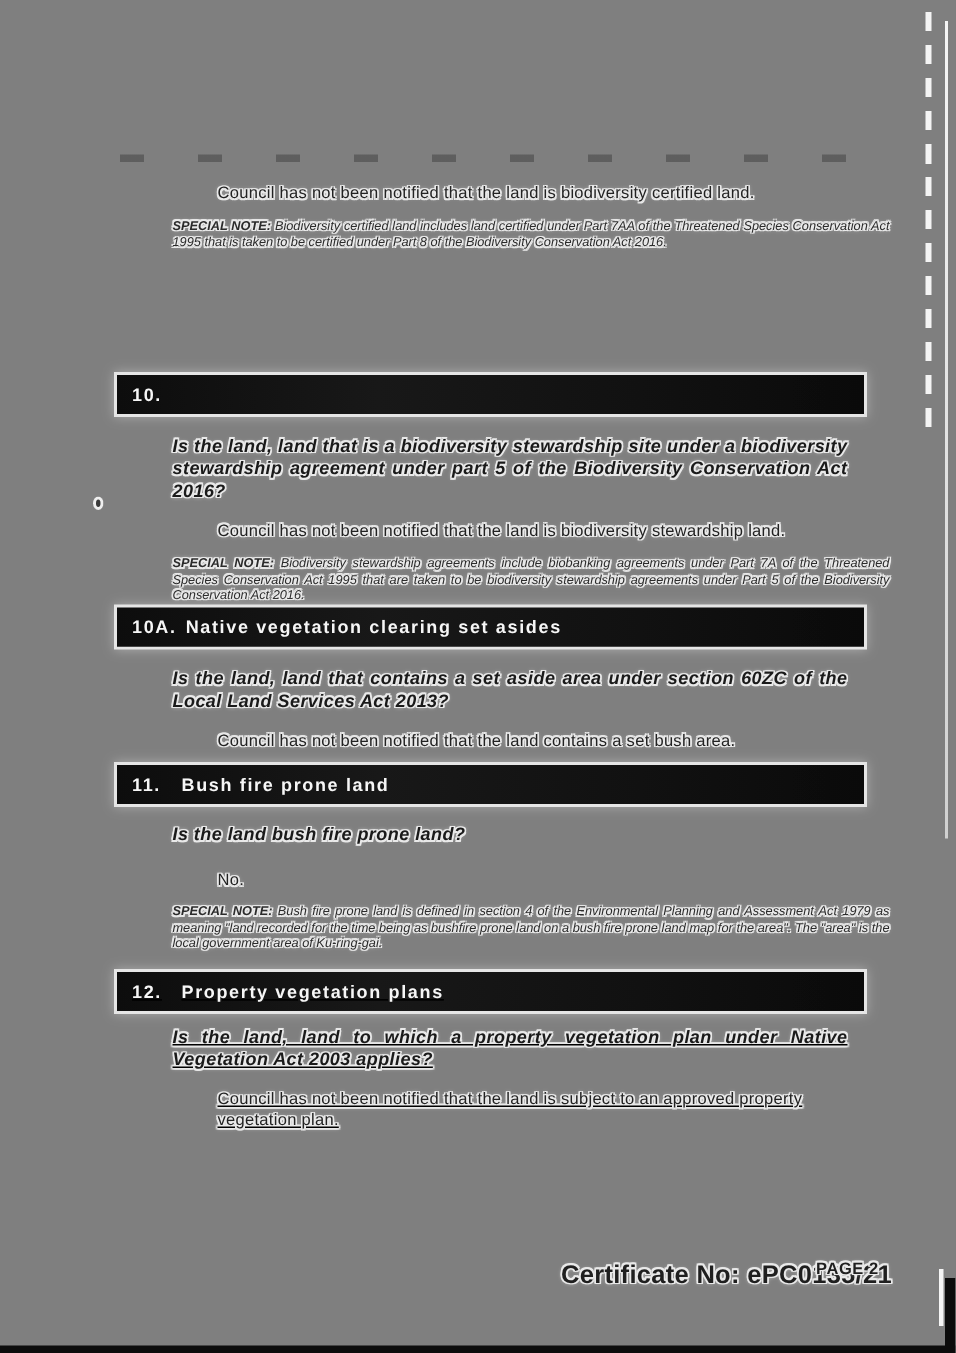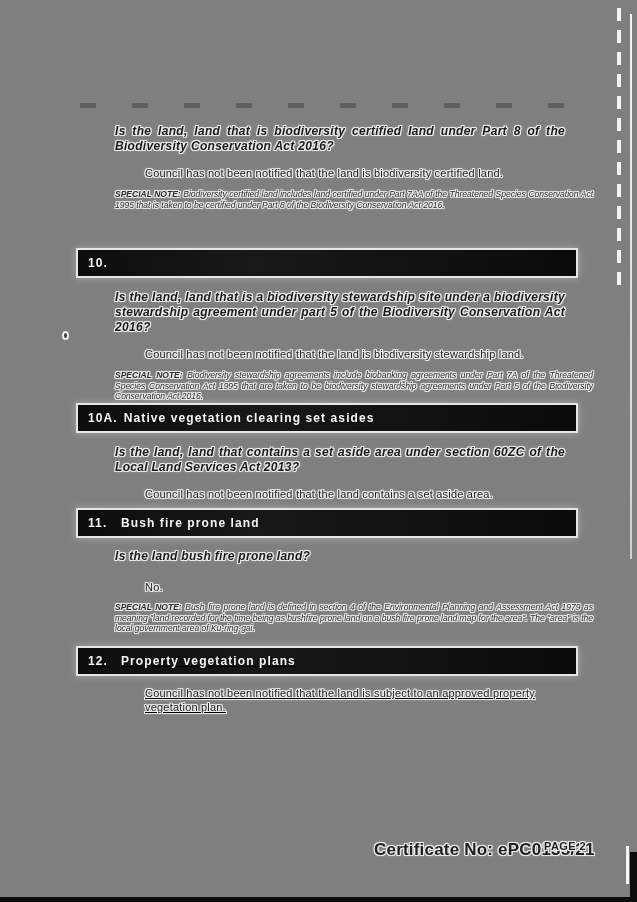--- a/index.html
+++ b/index.html
@@ -90,57 +90,57 @@
 
   <div class="noise-strip"></div>
   <div class="streak-a"></div>
   <div class="streak-b"></div>
   <div class="edge-bottom"></div>
   <div class="edge-corner"></div>
   <div class="corner-scratch"></div>
   <div class="speck"></div>
 
   <section class="sec" id="sec-9a">
-    <p class="question halo">Is the land, land that is biodiversity certified land under Part 8 of the Biodiversity Conservation Act 2016?</p>
     <p class="answer halo">Council has not been notified that the land is biodiversity certified land.</p>
     <p class="note halo"><span class="note-label">SPECIAL NOTE:</span> <span class="note-text">Biodiversity certified land includes land certified under Part 7AA of the Threatened Species Conservation Act 1995 that is taken to be certified under Part 8 of the Biodiversity Conservation Act 2016.</span></p>
   </section>
 
   <section class="sec" id="sec-10">
     <div class="bar">
       <span class="num">10.</span>
     </div>
     <p class="question halo">Is the land, land that is a biodiversity stewardship site under a biodiversity stewardship agreement under part 5 of the Biodiversity Conservation Act 2016?</p>
     <p class="answer halo">Council has not been notified that the land is biodiversity stewardship land.</p>
     <p class="note halo"><span class="note-label">SPECIAL NOTE:</span> <span class="note-text">Biodiversity stewardship agreements include biobanking agreements under Part 7A of the Threatened Species Conservation Act 1995 that are taken to be biodiversity stewardship agreements under Part 5 of the Biodiversity Conservation Act 2016.</span></p>
   </section>
 
   <section class="sec" id="sec-10a">
     <div class="bar">
       <span class="num">10A.</span>
       <span class="title">Native vegetation clearing set asides</span>
     </div>
     <p class="question halo">Is the land, land that contains a set aside area under section 60ZC of the Local Land Services Act 2013?</p>
-    <p class="answer halo">Council has not been notified that the land contains a set aside area.</p>
+    <p class="answer halo">Council has not been notified that the land contains a set bush area.</p>
   </section>
 
   <section class="sec" id="sec-11">
     <div class="bar">
       <span class="num">11.</span>
       <span class="title">Bush fire prone land</span>
     </div>
     <p class="question halo">Is the land bush fire prone land?</p>
     <p class="answer halo">No.</p>
     <p class="note halo"><span class="note-label">SPECIAL NOTE:</span> <span class="note-text">Bush fire prone land is defined in section 4 of the Environmental Planning and Assessment Act 1979 as meaning "land recorded for the time being as bushfire prone land on a bush fire prone land map for the area". The "area" is the local government area of Ku-ring-gai.</span></p>
   </section>
 
   <section class="sec" id="sec-12">
     <div class="bar">
       <span class="num">12.</span>
       <span class="title">Property vegetation plans</span>
     </div>
+    <p class="question halo">Is the land, land to which a property vegetation plan under Native Vegetation Act 2003 applies?</p>
     <p class="answer halo">Council has not been notified that the land is subject to an approved property vegetation plan.</p>
   </section>
 
   <span class="footer-cert halo">Certificate No: ePC0135/21</span>
   <span class="footer-page halo">PAGE 2</span>
 
 </div>
 
 </body></html>

